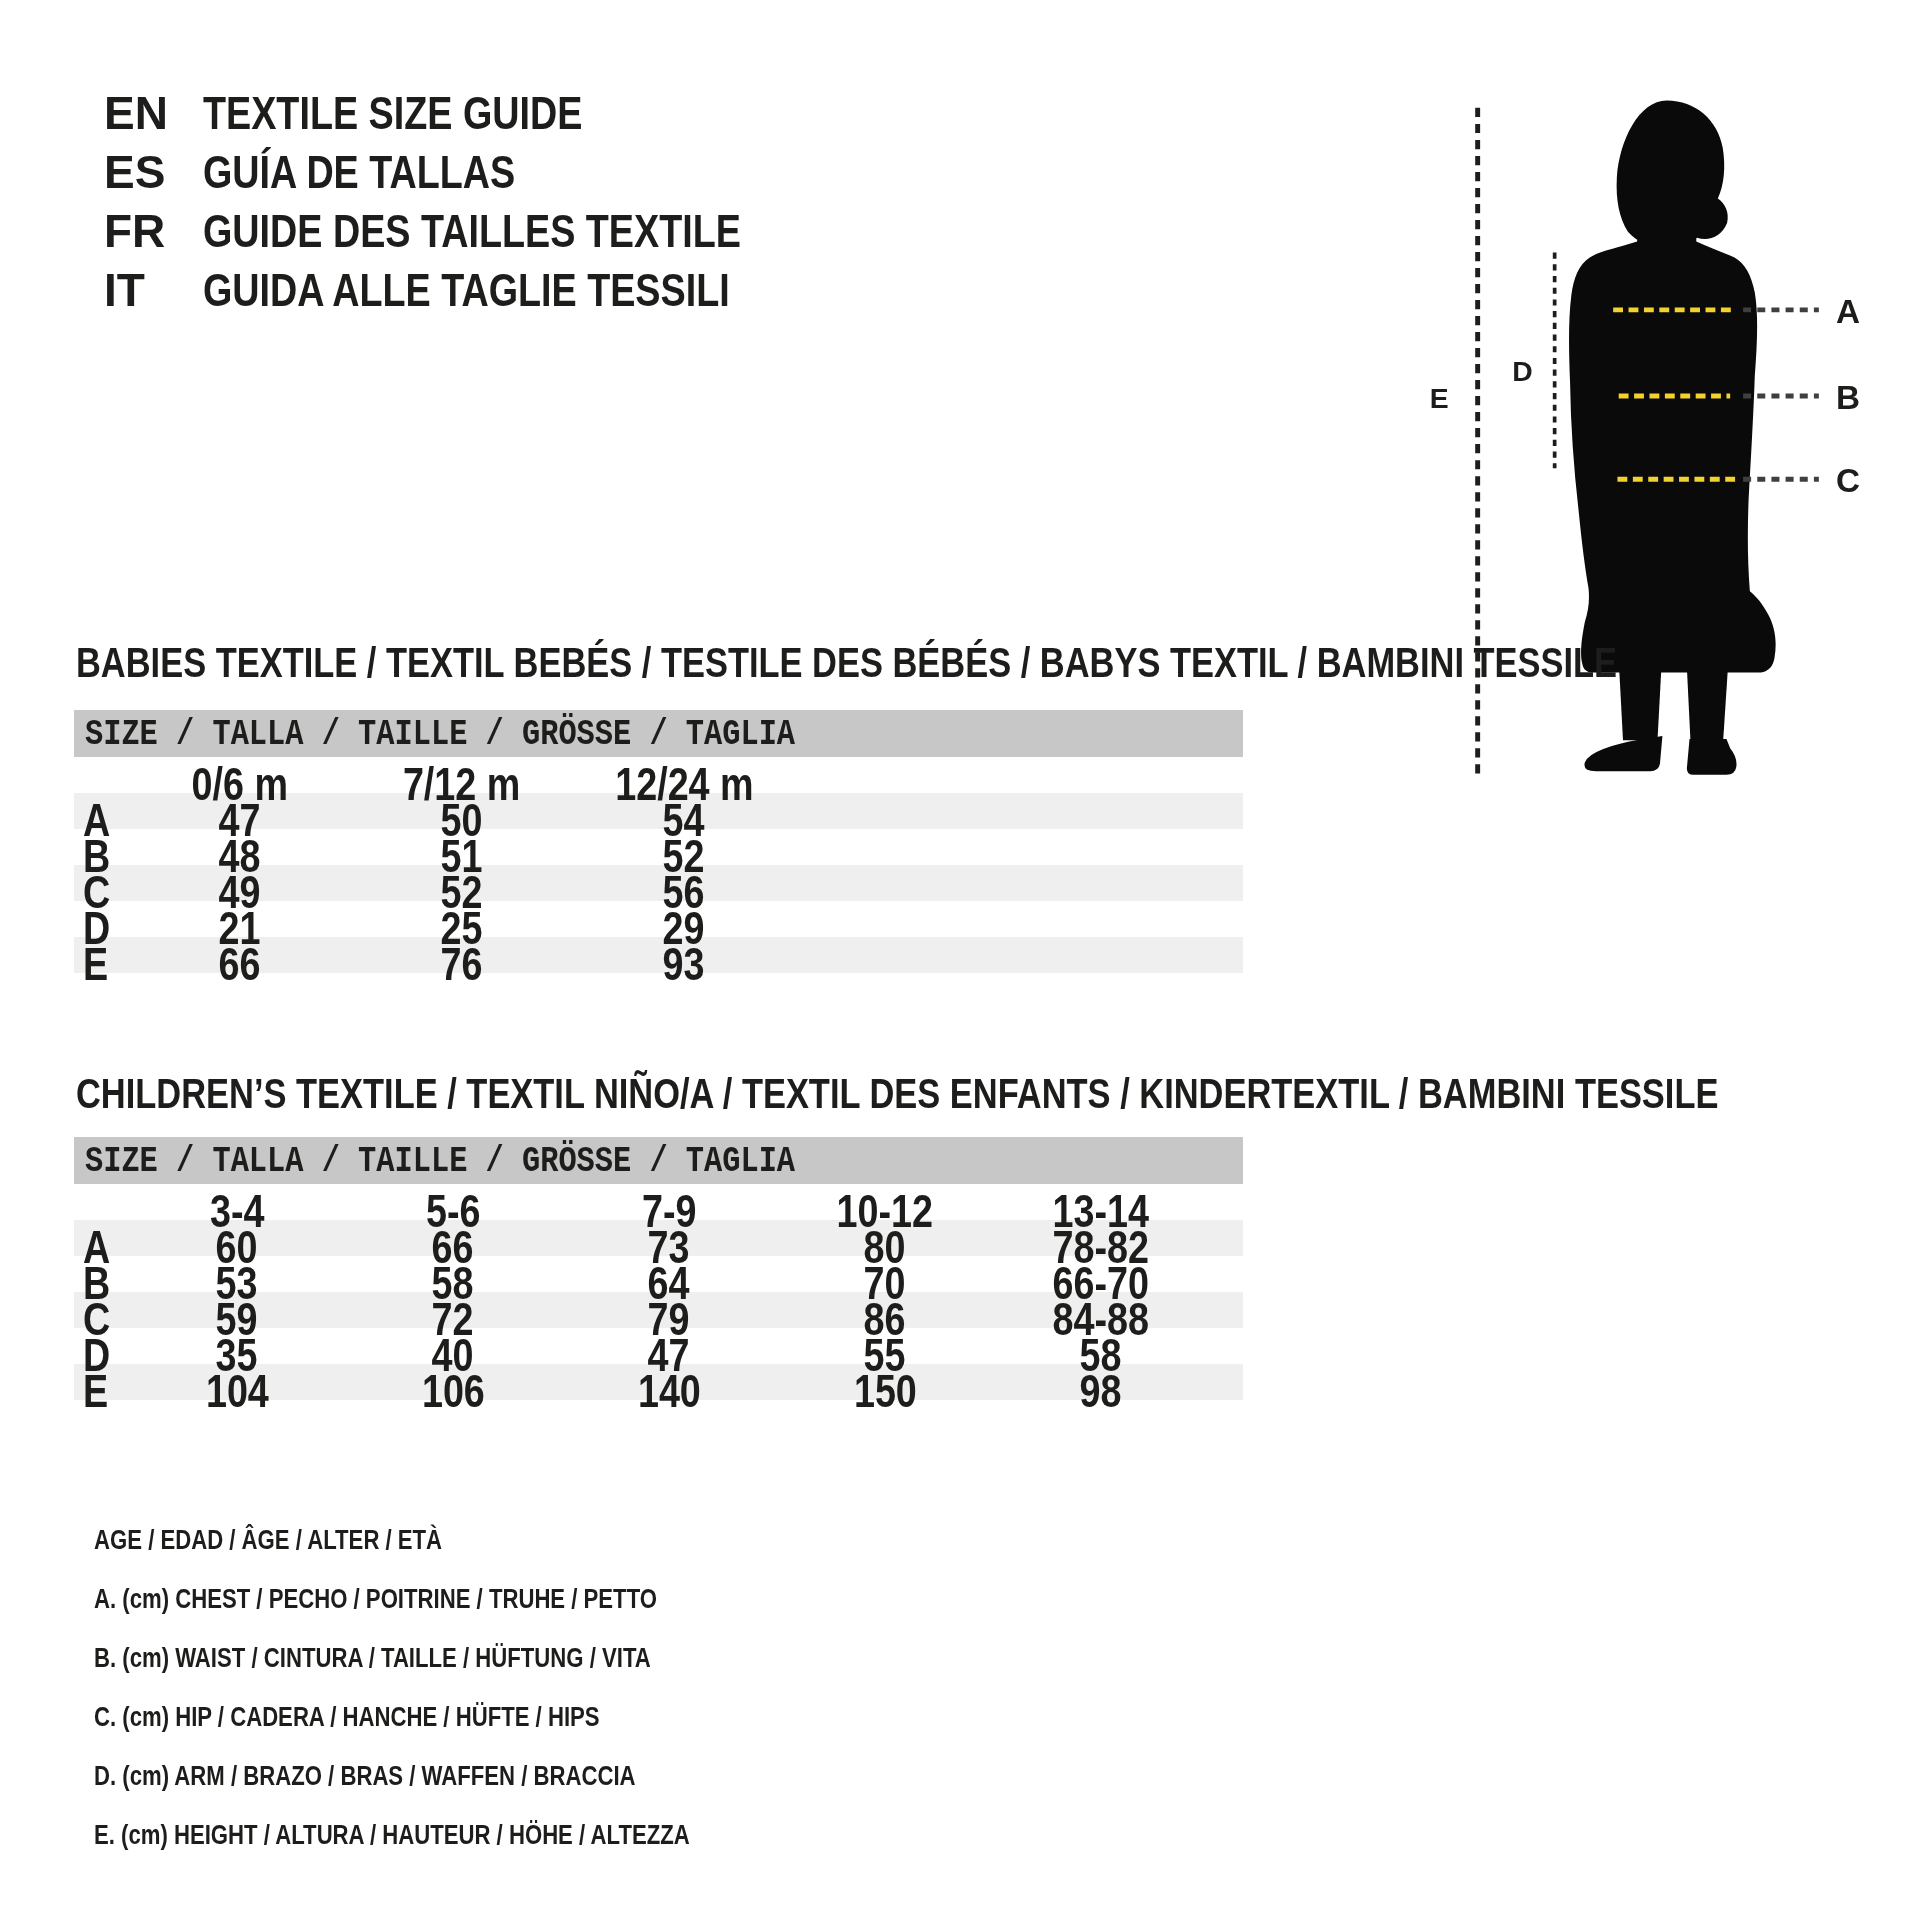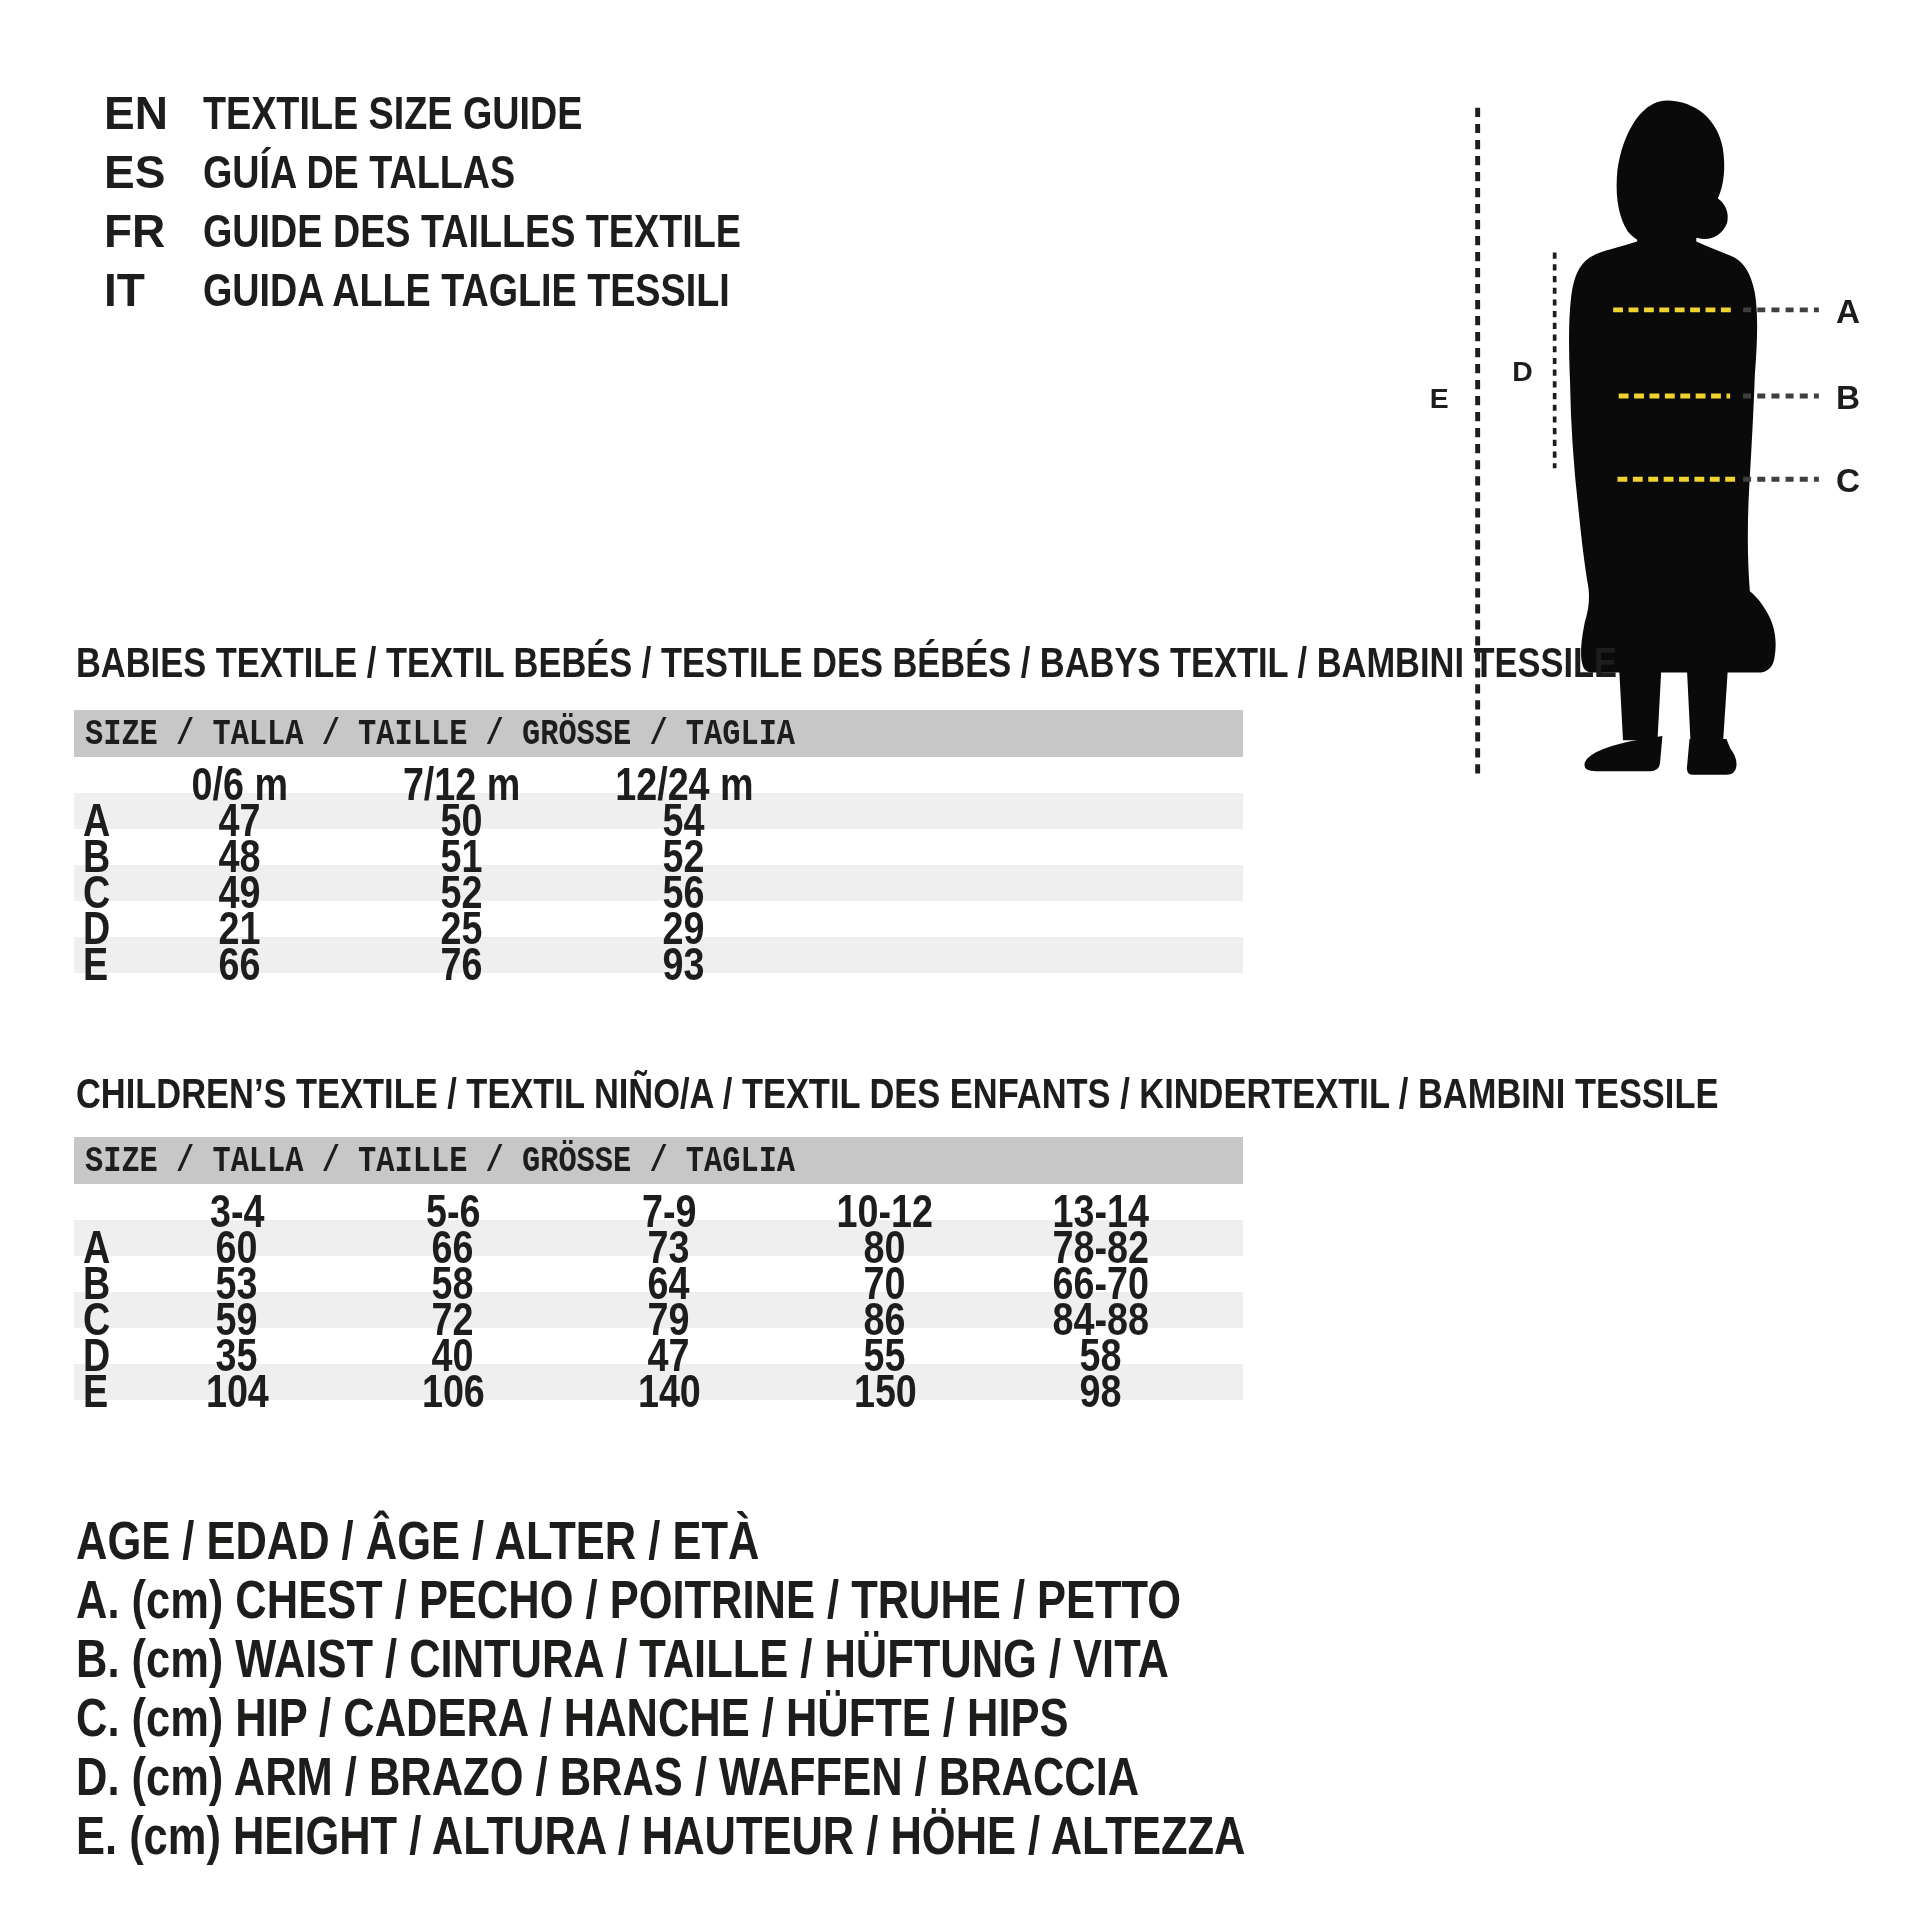--- a/index.html
+++ b/index.html
@@ -29,21 +29,21 @@
          box-sizing:border-box;font-size:37px;font-family:Liberation Mono, monospace;}
   .trow{height:36px;display:grid;align-items:center;box-sizing:border-box;font-size:46px;}
   .b-grid{grid-template-columns:55px 222px 222px 222px 1fr;}
   .c-grid{grid-template-columns:55px 216px 216px 216px 216px 216px 1fr;text-align:center;}
   .shade{background:#efefef;}
   .cell{display:flex;justify-content:center;align-items:center;}
   .cell.lab{justify-content:flex-start;padding-left:8.6px;}
 
   
   .legend{position:absolute;left:76px;top:1519px;display:flex;flex-direction:column;gap:16px;}
-  .legend-line{font-size:53px;line-height:43px;}
+  .legend-line{font-size:27px;line-height:43px;margin-left:18px;}
 
   
   .figure{position:absolute;left:1405px;top:86px;width:521px;height:715px;}
   .figure text{font-family:"Liberation Sans",sans-serif;font-weight:bold;fill:#1d1d1b;}
 </style>
 </head>
 <body>
 
 <div>
 

